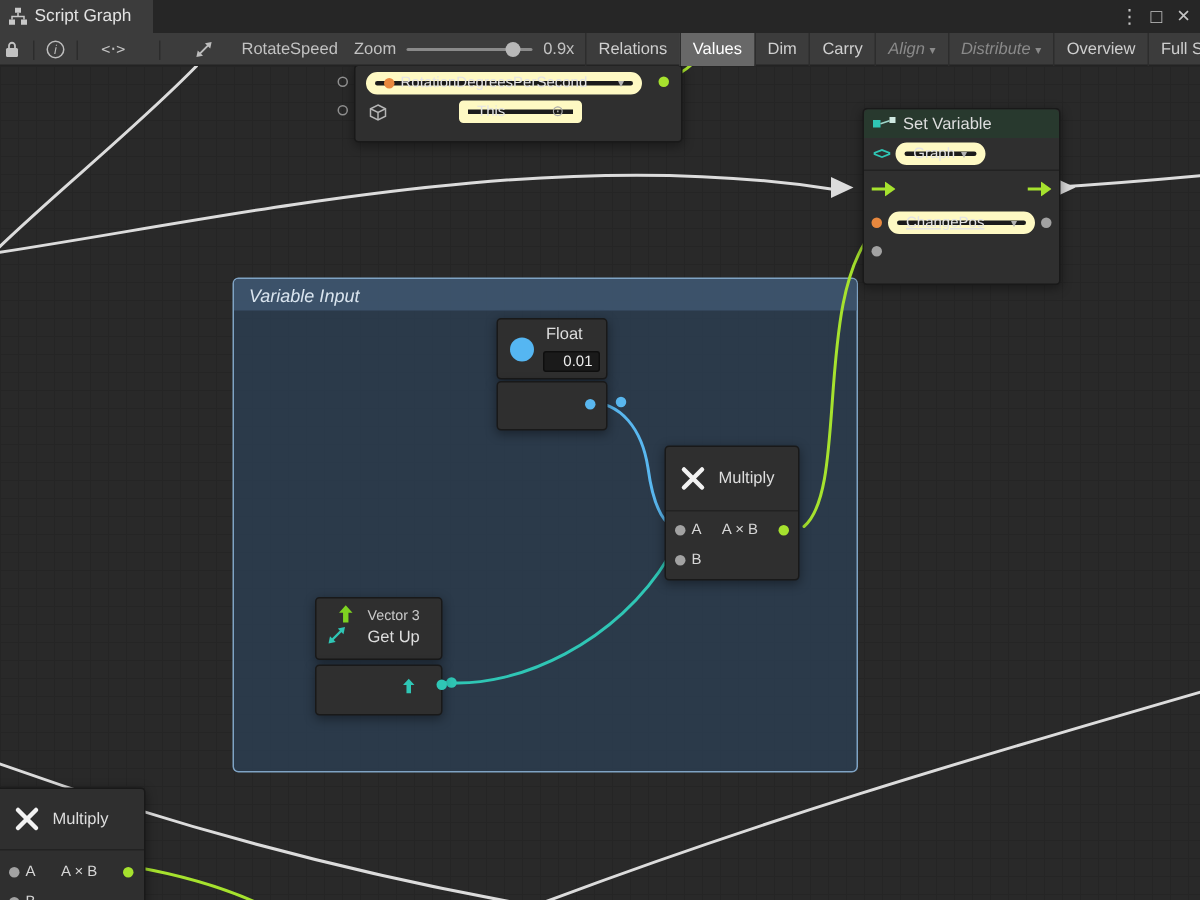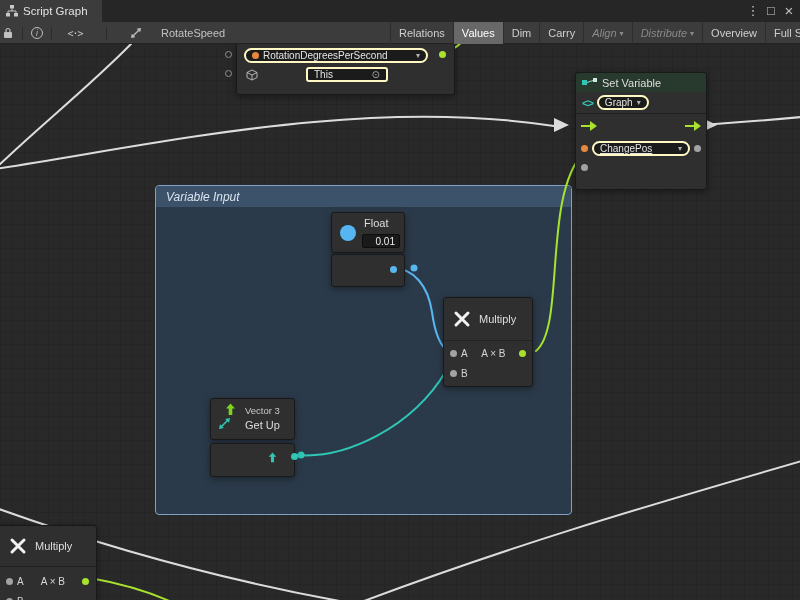--- a/index.html
+++ b/index.html
@@ -52,21 +52,21 @@
   }
   #group-header { height:21px; background:rgba(61,83,107,0.95); border-radius:3px 3px 0 0; display:flex; align-items:center; padding-left:10px; font-size:12px; color:#d9e4ee; }
   
   #wires { position:absolute; left:0; top:0; width:800px; height:600px; z-index:2; pointer-events:none; }
   
   .node {
     position:absolute; background:#2f2f2f; border:1px solid #191919; border-radius:3px;
     box-shadow:0 2px 7px rgba(0,0,0,0.4); z-index:3; font-size:11px; color:#d6d6d6;
   }
   .vrow { display:flex; align-items:center; gap:4px; }
-  .pill { display:inline-flex; align-items:center; gap:4px; background:#1b1b1b; border:2px solid #fef9c3; border-radius:8px; height:15px; padding:0 6px; font-size:10px; color:#e4e4e4; white-space:nowrap; }
+  .pill { display:inline-flex; align-items:center; gap:4px; background:#1b1b1b; border:6px solid #fef9c3; border-radius:8px; height:15px; padding:0 6px; font-size:10px; color:#e4e4e4; white-space:nowrap; }
   .caret { font-size:8px; color:#b2b2b2; }
   .dot { width:7px; height:7px; border-radius:50%; display:inline-block; flex:none; }
   .dot.orange { background:#e8883e; }
   .dot.gray   { background:#a2a2a2; }
   .dot.lime   { background:#a6e22e; }
   .dot.blue   { background:#59b7ef; }
   .dot.teal   { background:#2fc6b5; }
   .ring { position:absolute; width:7px; height:7px; border-radius:50%; border:1.5px solid #8f8f8f; }
   .nsep { height:1px; background:#222222; margin:0; }
   .hdr-title { font-size:11px; color:#dedede; }
@@ -267,20 +267,27 @@
       <span class="sep" style="margin-left:14px;"></span>
     </div>
     <div id="rotatespeed">
       <svg width="12" height="12" viewBox="0 0 13 13">
         <path d="M3.5 9.5 L9.5 3.5" stroke="#bdbdbd" stroke-width="1.4"></path>
         <polygon points="12,1 7.2,2 11,5.8" fill="#bdbdbd"></polygon>
         <polygon points="1,12 5.8,11 2,7.2" fill="#bdbdbd"></polygon>
       </svg>
       <span>RotateSpeed</span>
     </div>
+    <div id="zoom-cluster">
+      <span>Zoom</span>
+      <span id="zoom-track">
+        <span id="zoom-knob"></span>
+      </span>
+      <span>0.9x</span>
+    </div>
     <div id="tb-buttons">
       <span class="tb-btn">
         <span>Relations</span>
       </span>
       <span class="tb-btn active">
         <span>Values</span>
       </span>
       <span class="tb-btn">
         <span>Dim</span>
       </span>

